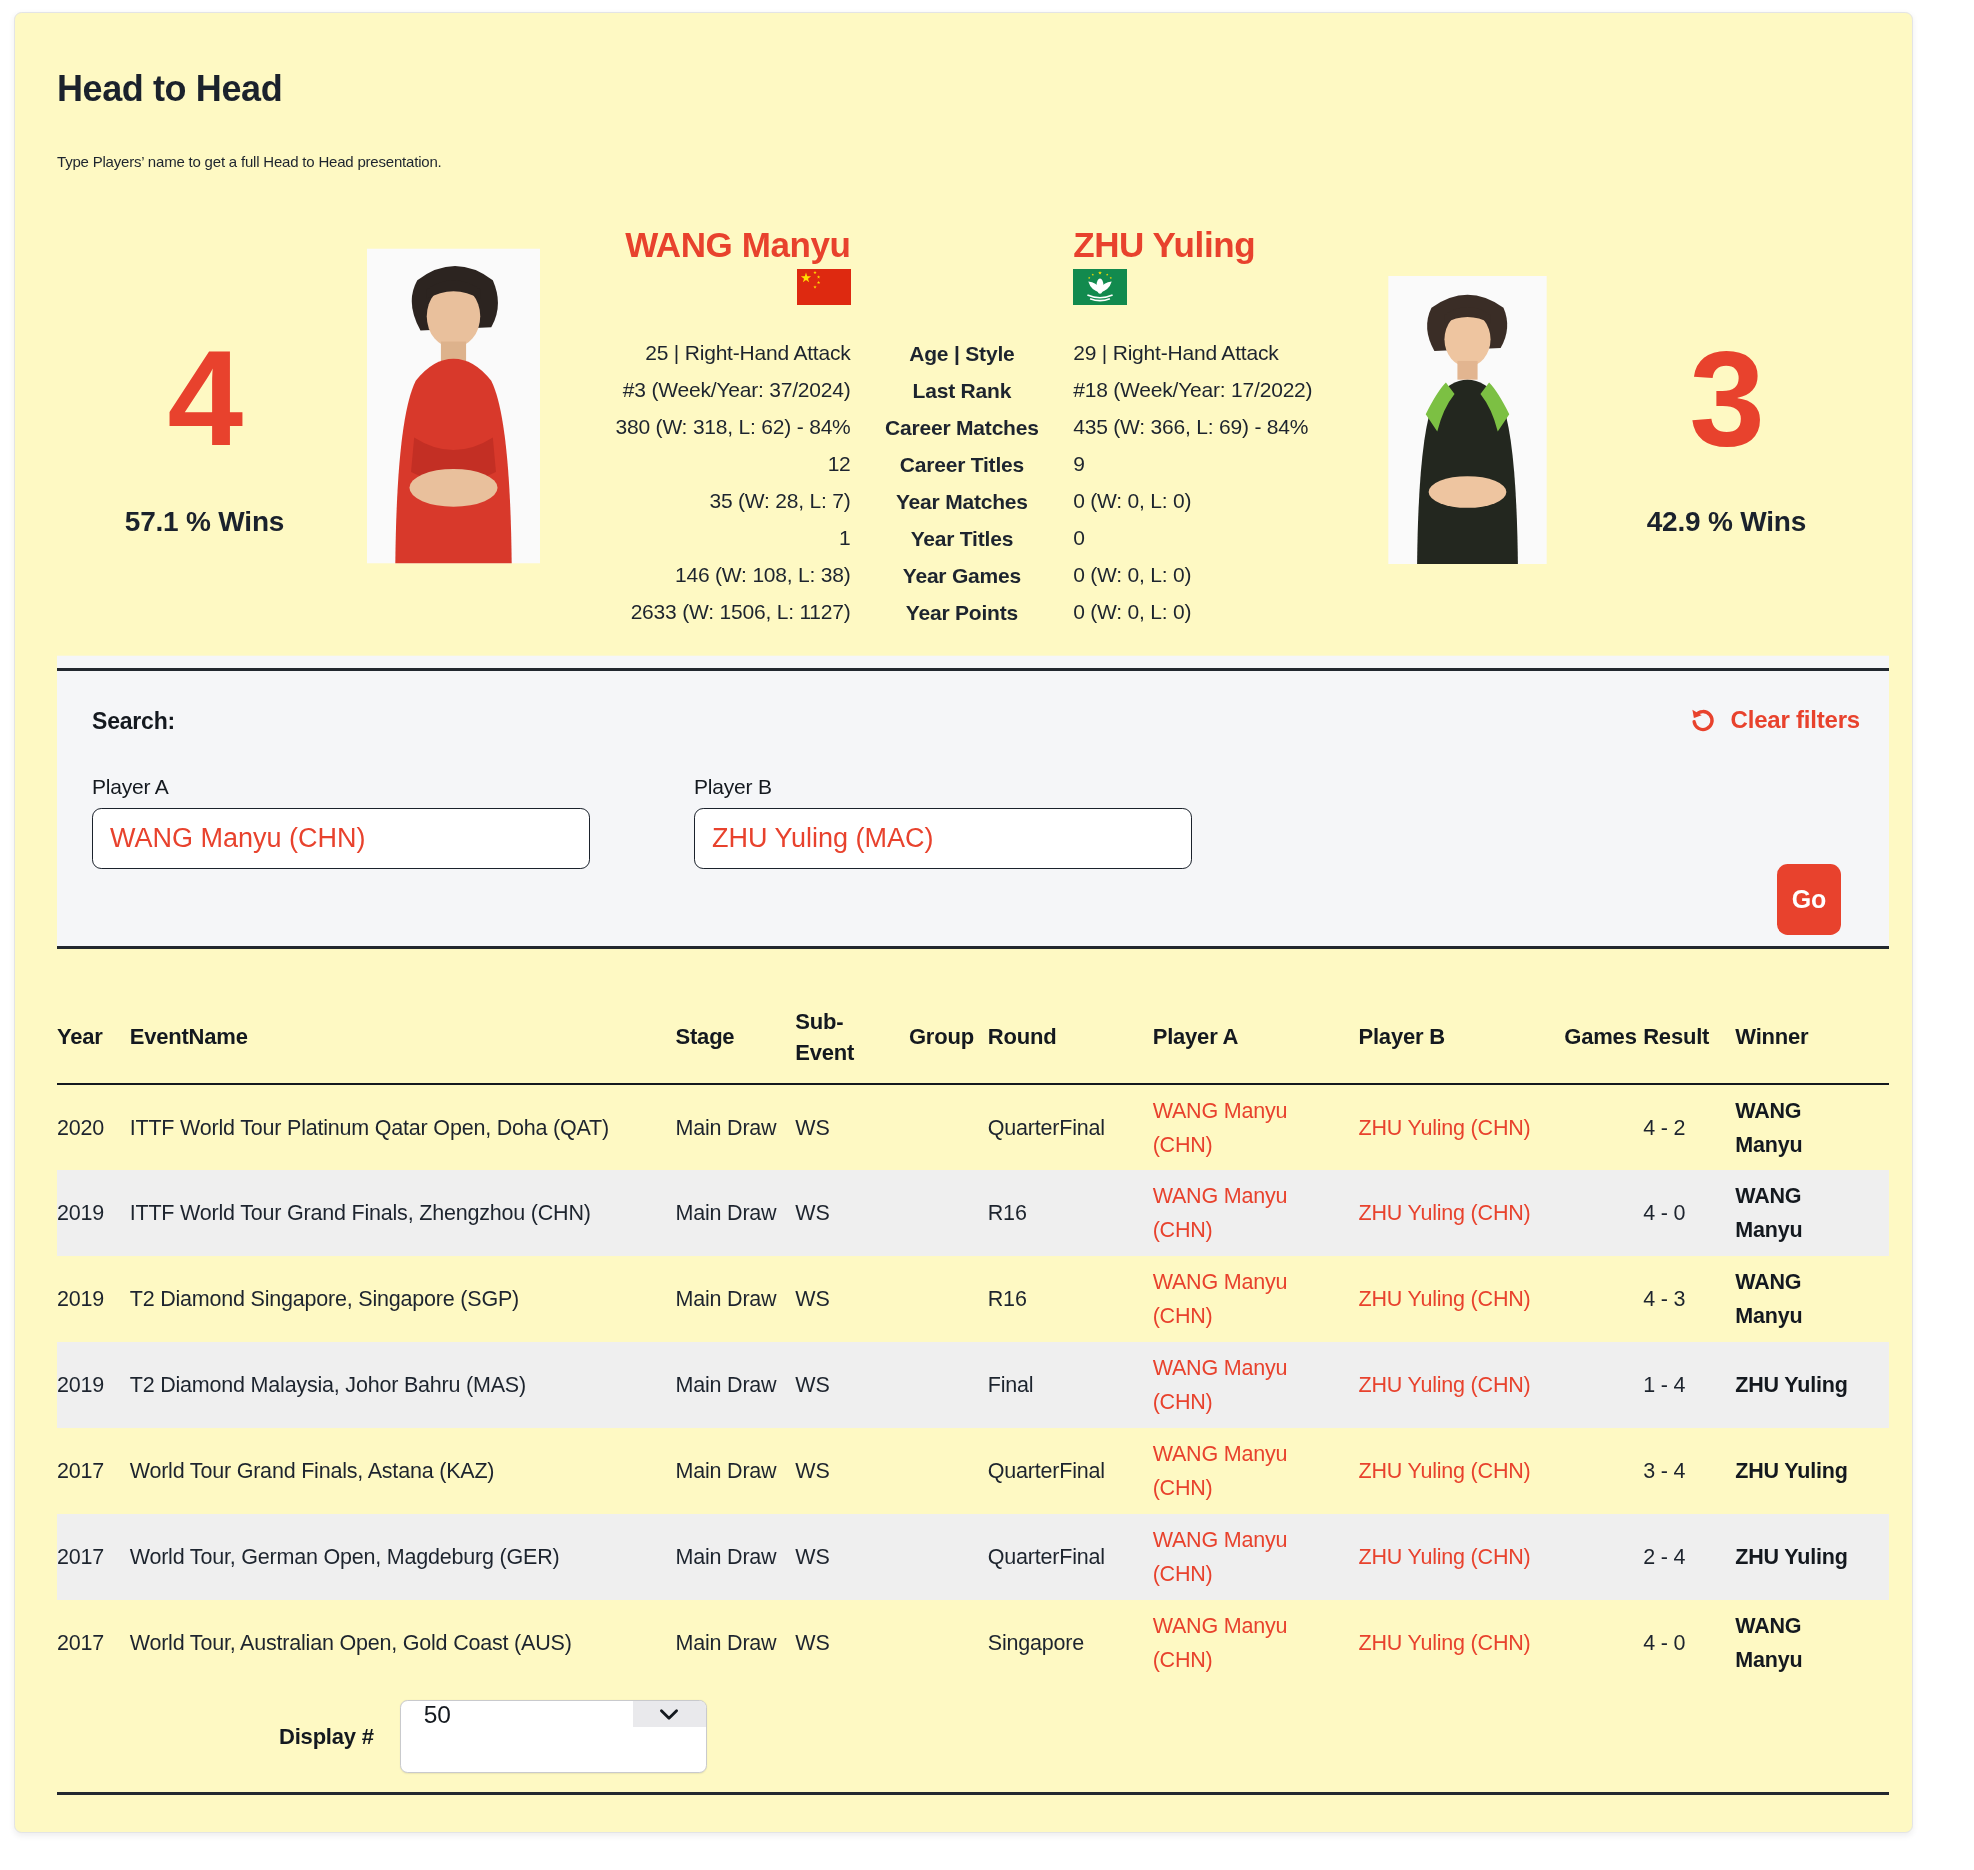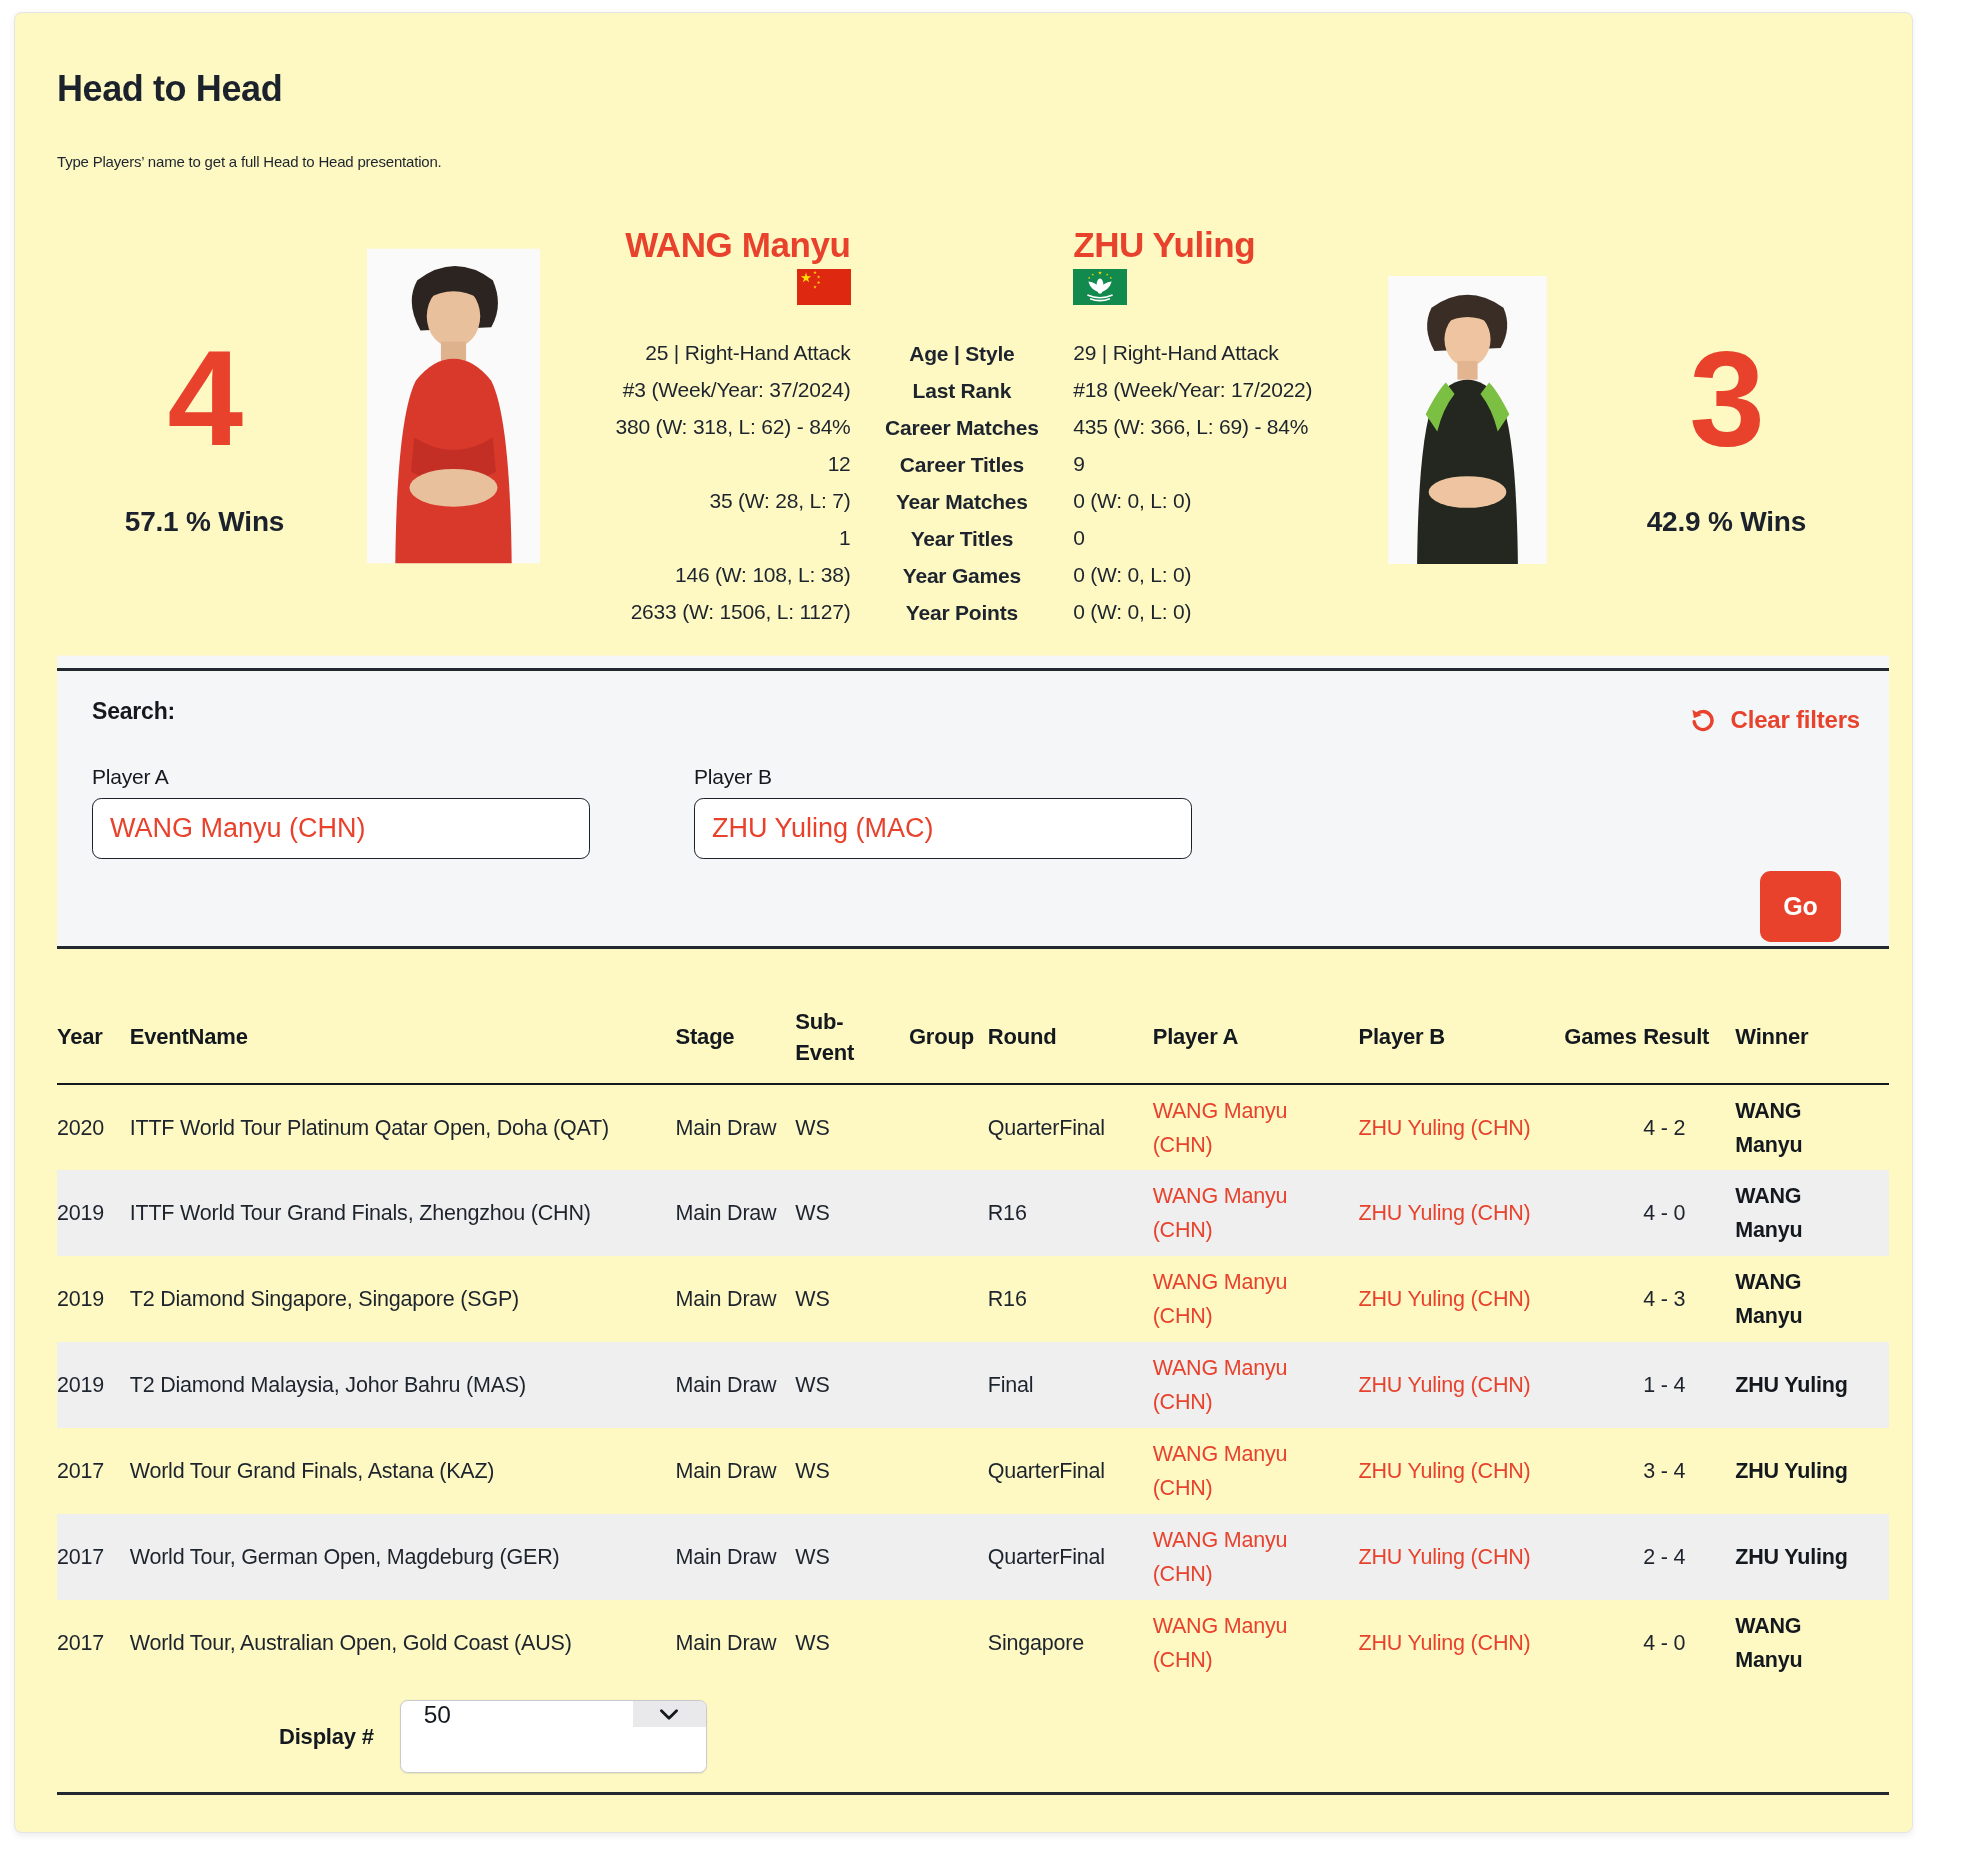--- a/index.html
+++ b/index.html
@@ -42,38 +42,38 @@
   .stat-line { font-size:21px; line-height:37px; height:37px; white-space:nowrap; color:#1d242e; }
 
   .labels-col { width:192px; text-align:center; padding-top:111px; }
   .labels-col .stat-line { font-weight:bold; }
 
   
   .search-panel {
     margin:37px 0 0 14px; width:1832px; height:281px;
     background:#f5f6f8; border-top:3.1px solid #22282f; border-bottom:3.1px solid #22282f;
     box-shadow:0 -12.3px 0 0 #f5f6f8;
-    padding:27px 23px 0 35px; position:relative;
+    padding:37px 23px 0 35px; position:relative;
   }
   .search-label { font-size:23px; font-weight:bold; color:#14191f; }
   .clear-filters {
     position:absolute; right:23px; top:34px; display:flex; align-items:center; gap:15px;
     color:#e8422d; font-size:24px; font-weight:bold; cursor:pointer; background:none; border:none;
     font-family:inherit; letter-spacing:-0.2px;
   }
   .clear-filters svg { width:26px; height:26px; }
   .field-label { font-size:21px; color:#14191f; margin:40px 0 9.2px 0; }
   .fields-row { display:flex; gap:104px; }
   .field-group { width:498px; }
   .search-input {
     width:498px; height:61px; border:1.5px solid #1b222c; border-radius:9.2px; background:#fff;
     font-size:27px; color:#e8422d; padding:0 17px; font-family:inherit; outline:none;
   }
   .go-button {
-    position:absolute; right:48px; bottom:4px; width:81px; height:71px;
+    position:absolute; right:48px; bottom:11px; width:64px; height:71px;
     background:#e8422d; color:#fff; border:none; border-radius:10.7px;
     font-size:25px; font-weight:bold; font-family:inherit; cursor:pointer;
   }
 
   
   .results-table { margin:42px 0 0 14px; width:1832px; border-collapse:collapse; table-layout:fixed; }
   .results-table th {
     text-align:left; font-size:22px; font-weight:bold; color:#14191f;
     padding:15.3px 18.4px 15.3px 0; line-height:31px; vertical-align:middle;
     border-bottom:2.3px solid #14191f;

